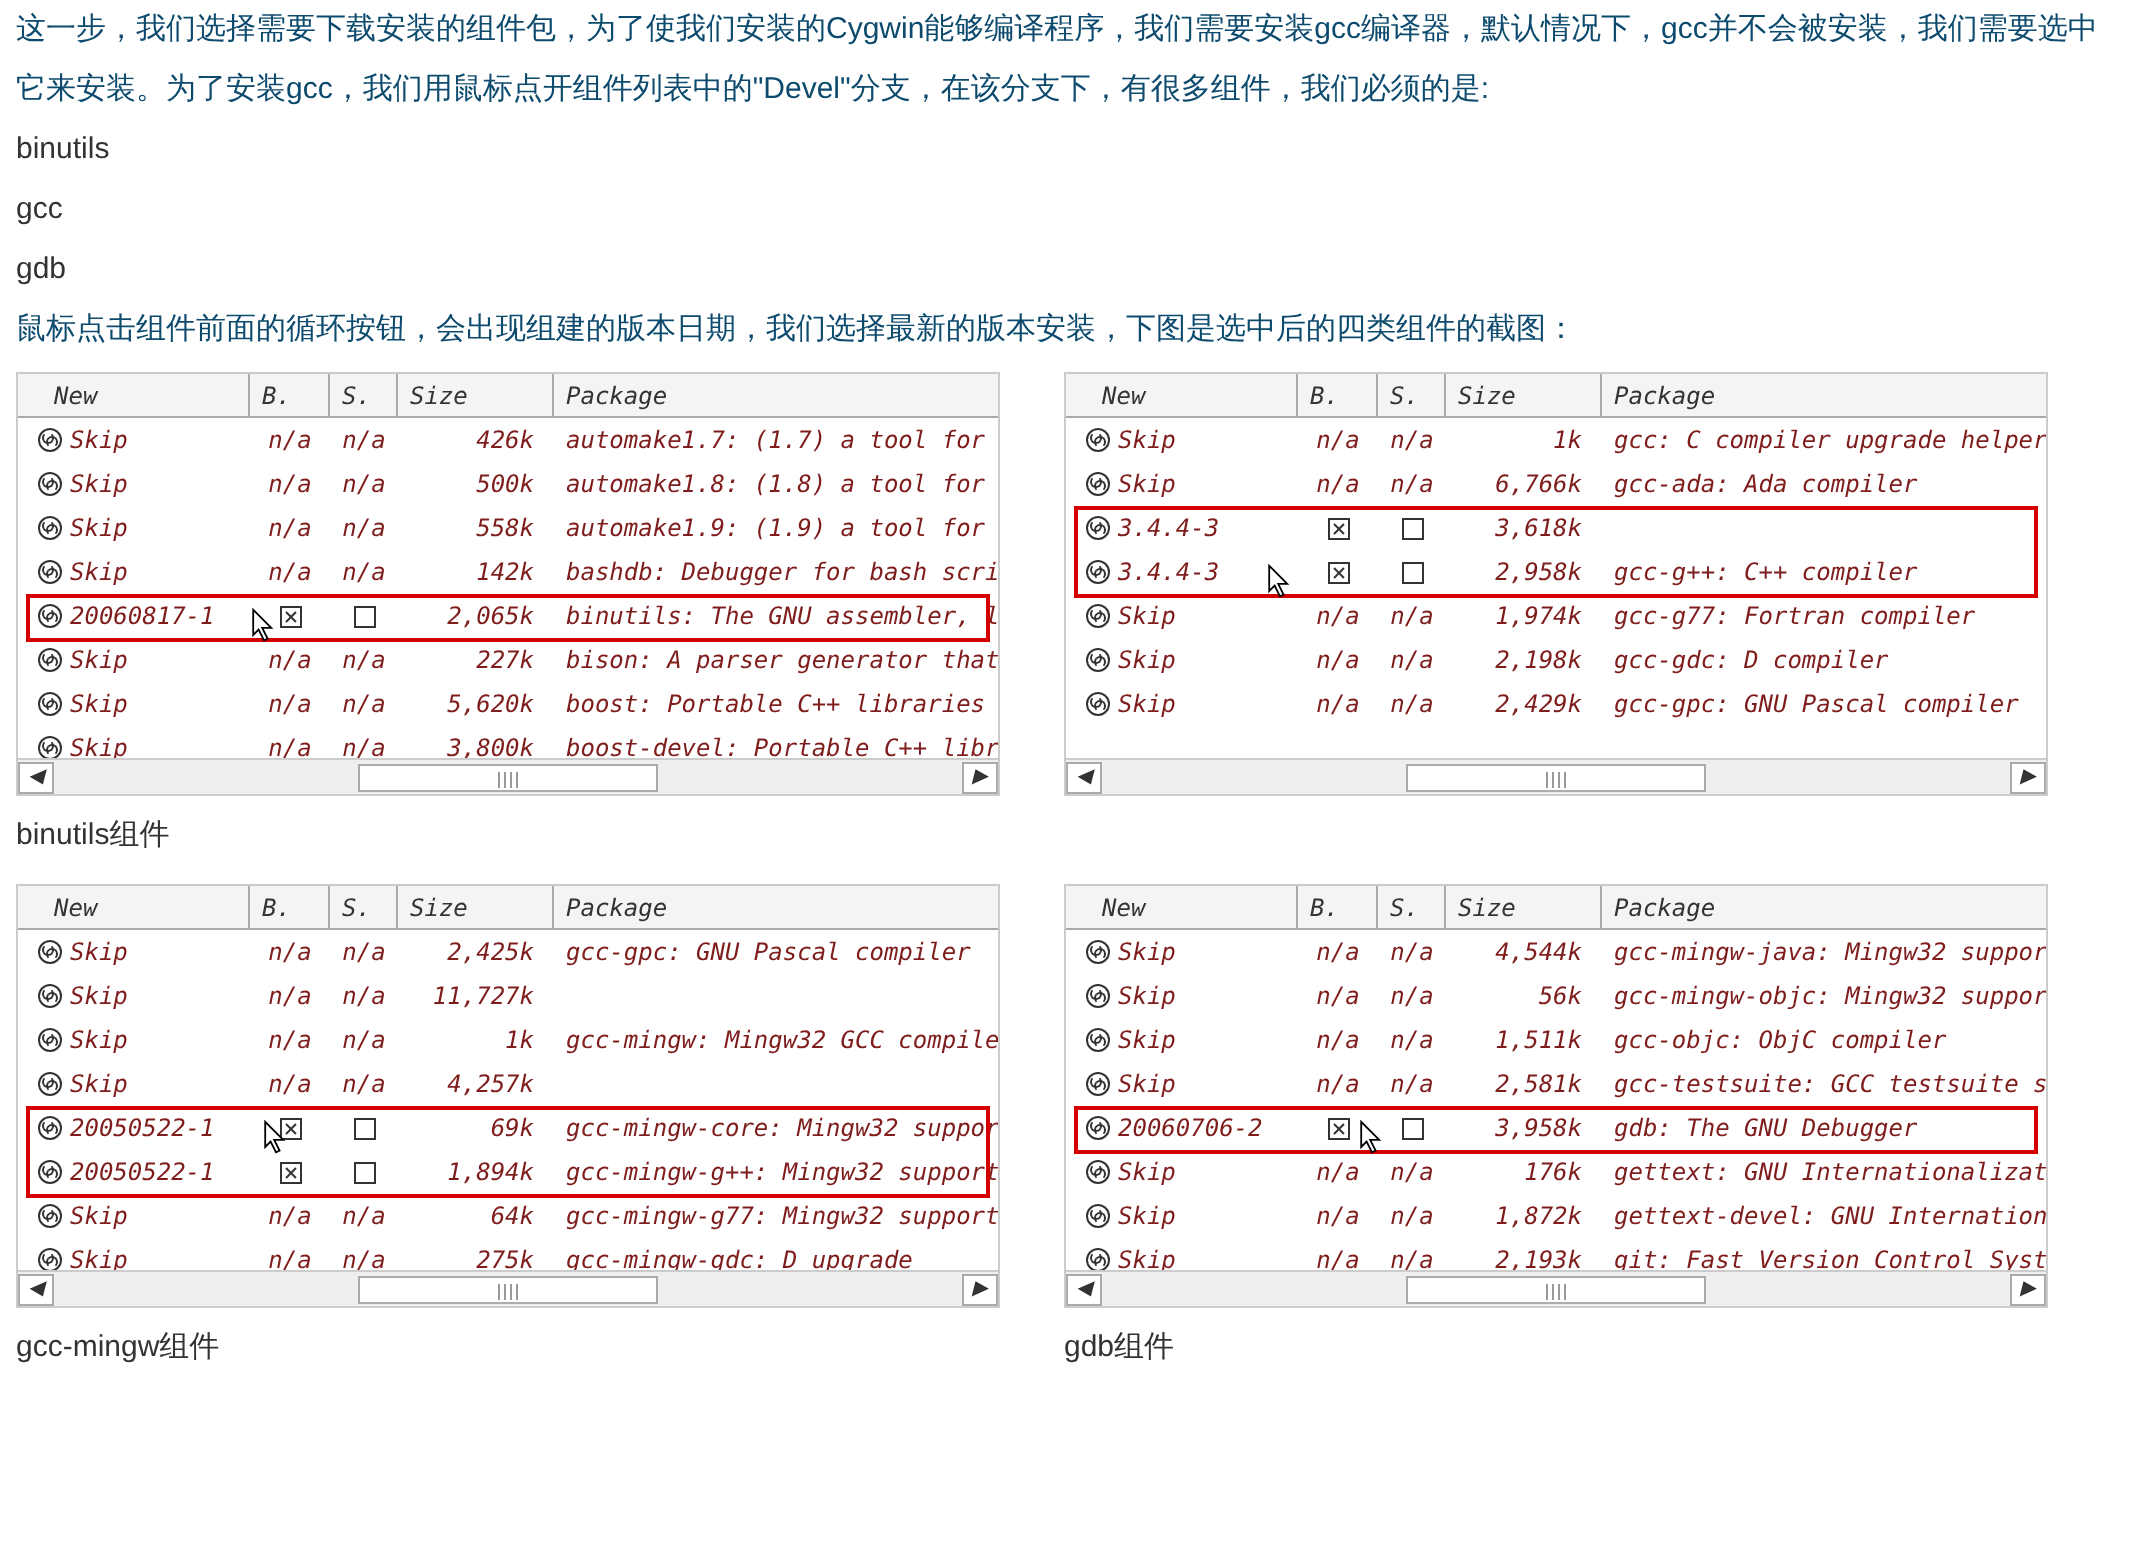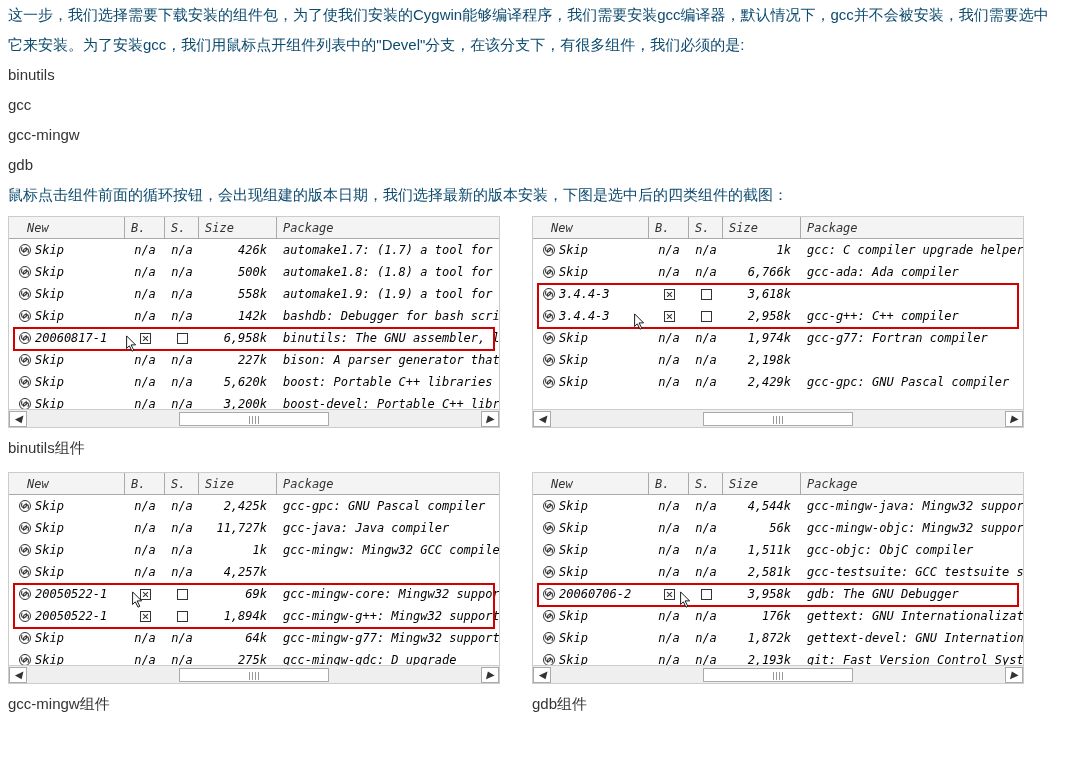--- a/index.html
+++ b/index.html
@@ -53,21 +53,21 @@
     padding-left: 6px;
   }
   .col-new { width: 116px; padding-left: 18px !important; }
   .col-b   { width: 40px; }
   .col-s   { width: 34px; }
   .col-sz  { width: 78px; padding-right:6px; }
   .col-pk  { flex: 1; border-right: none !important; }
   .rows {
     font-family: "SimSun","NSimSun",monospace;
     font-size: 12px;
-    color: #000000;
+    color: #7f1d1d;
   }
   .row {
     display: flex;
     height: 22px;
     align-items: center;
     position: relative;
   }
   .row > div {
     height: 100%;
     display: flex;
@@ -142,21 +142,20 @@
   }
   .cursor svg{width:100%;height:100%;}
 </style>
 </head>
 <body>
 
 <div class="article">
   <div class="para">这一步，我们选择需要下载安装的组件包，为了使我们安装的Cygwin能够编译程序，我们需要安装gcc编译器，默认情况下，gcc并不会被安装，我们需要选中它来安装。为了安装gcc，我们用鼠标点开组件列表中的"Devel"分支，在该分支下，有很多组件，我们必须的是:</div>
   <div class="list-item">binutils</div>
   <div class="list-item">gcc</div>
-  <div class="list-item">gcc-mingw</div>
   <div class="list-item">gdb</div>
   <div class="para">鼠标点击组件前面的循环按钮，会出现组建的版本日期，我们选择最新的版本安装，下图是选中后的四类组件的截图：</div>
 
   <div class="grid" id="grid">
       <div class="cell">
         <div class="shot">
           <div class="hdr">
             <div class="col-new">New</div>
             <div class="col-b">B.</div>
             <div class="col-s">S.</div>
@@ -224,21 +223,21 @@
               <div class="c-new">
                 <span class="cycicon"></span>
                 <span>20060817-1</span>
               </div>
               <div class="c-b">
                 <span class="xbox"></span>
               </div>
               <div class="c-s">
                 <span class="obox"></span>
               </div>
-              <div class="c-sz">6,958k</div>
+              <div class="c-sz">2,065k</div>
               <div class="c-pk">binutils: The GNU assembler, li</div>
             </div>
             <div class="row">
               <div class="c-new">
                 <span class="cycicon"></span>
                 <span>Skip</span>
               </div>
               <div class="c-b">
                 <span class="na">n/a</span>
               </div>
@@ -266,21 +265,21 @@
               <div class="c-new">
                 <span class="cycicon"></span>
                 <span>Skip</span>
               </div>
               <div class="c-b">
                 <span class="na">n/a</span>
               </div>
               <div class="c-s">
                 <span class="na">n/a</span>
               </div>
-              <div class="c-sz">3,200k</div>
+              <div class="c-sz">3,800k</div>
               <div class="c-pk">boost-devel: Portable C++ libra</div>
             </div>
           </div>
           <div class="hl" style="top: 110px; left: 4px; right: 4px; height: 24px;"></div>
           <div class="cursor" style="top: 116px; left: 116px;"><svg viewBox="0 0 14 20">
               <path d="M1 1 L1 15 L4 12 L7 18 L9 17 L6 11 L11 11 Z" fill="#fff" stroke="#000" stroke-width="1"></path>
             </svg></div>
           <div class="scroll">
             <div class="sbtn">◀</div>
             <div class="thumb"></div>
@@ -373,20 +372,21 @@
                 <span class="cycicon"></span>
                 <span>Skip</span>
               </div>
               <div class="c-b">
                 <span class="na">n/a</span>
               </div>
               <div class="c-s">
                 <span class="na">n/a</span>
               </div>
               <div class="c-sz">2,198k</div>
+              <div class="c-pk">gcc-gdc: D compiler</div>
             </div>
             <div class="row">
               <div class="c-new">
                 <span class="cycicon"></span>
                 <span>Skip</span>
               </div>
               <div class="c-b">
                 <span class="na">n/a</span>
               </div>
               <div class="c-s">
@@ -436,21 +436,20 @@
                 <span class="cycicon"></span>
                 <span>Skip</span>
               </div>
               <div class="c-b">
                 <span class="na">n/a</span>
               </div>
               <div class="c-s">
                 <span class="na">n/a</span>
               </div>
               <div class="c-sz">11,727k</div>
-              <div class="c-pk">gcc-java: Java compiler</div>
             </div>
             <div class="row">
               <div class="c-new">
                 <span class="cycicon"></span>
                 <span>Skip</span>
               </div>
               <div class="c-b">
                 <span class="na">n/a</span>
               </div>
               <div class="c-s">

